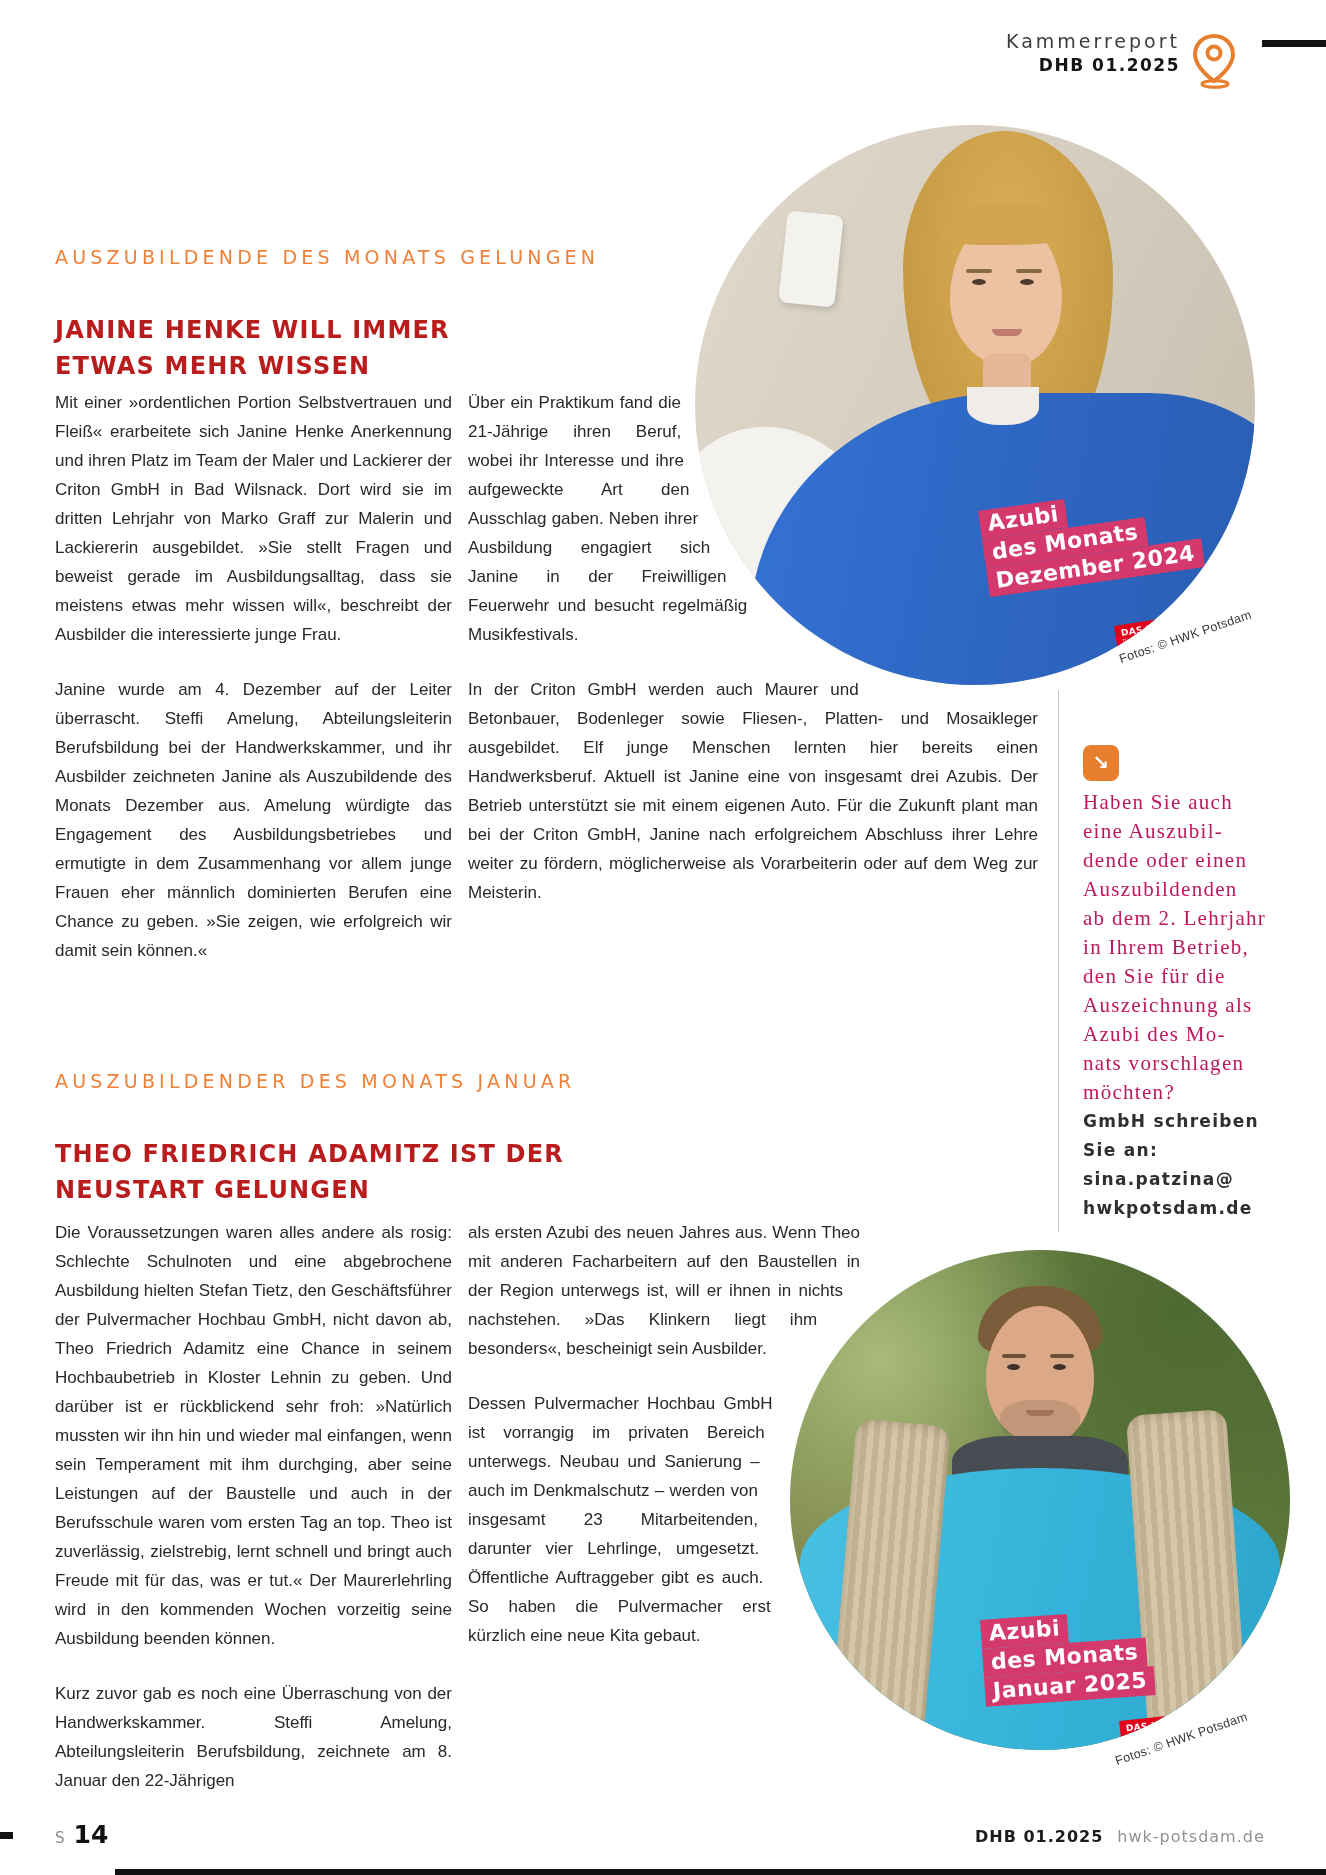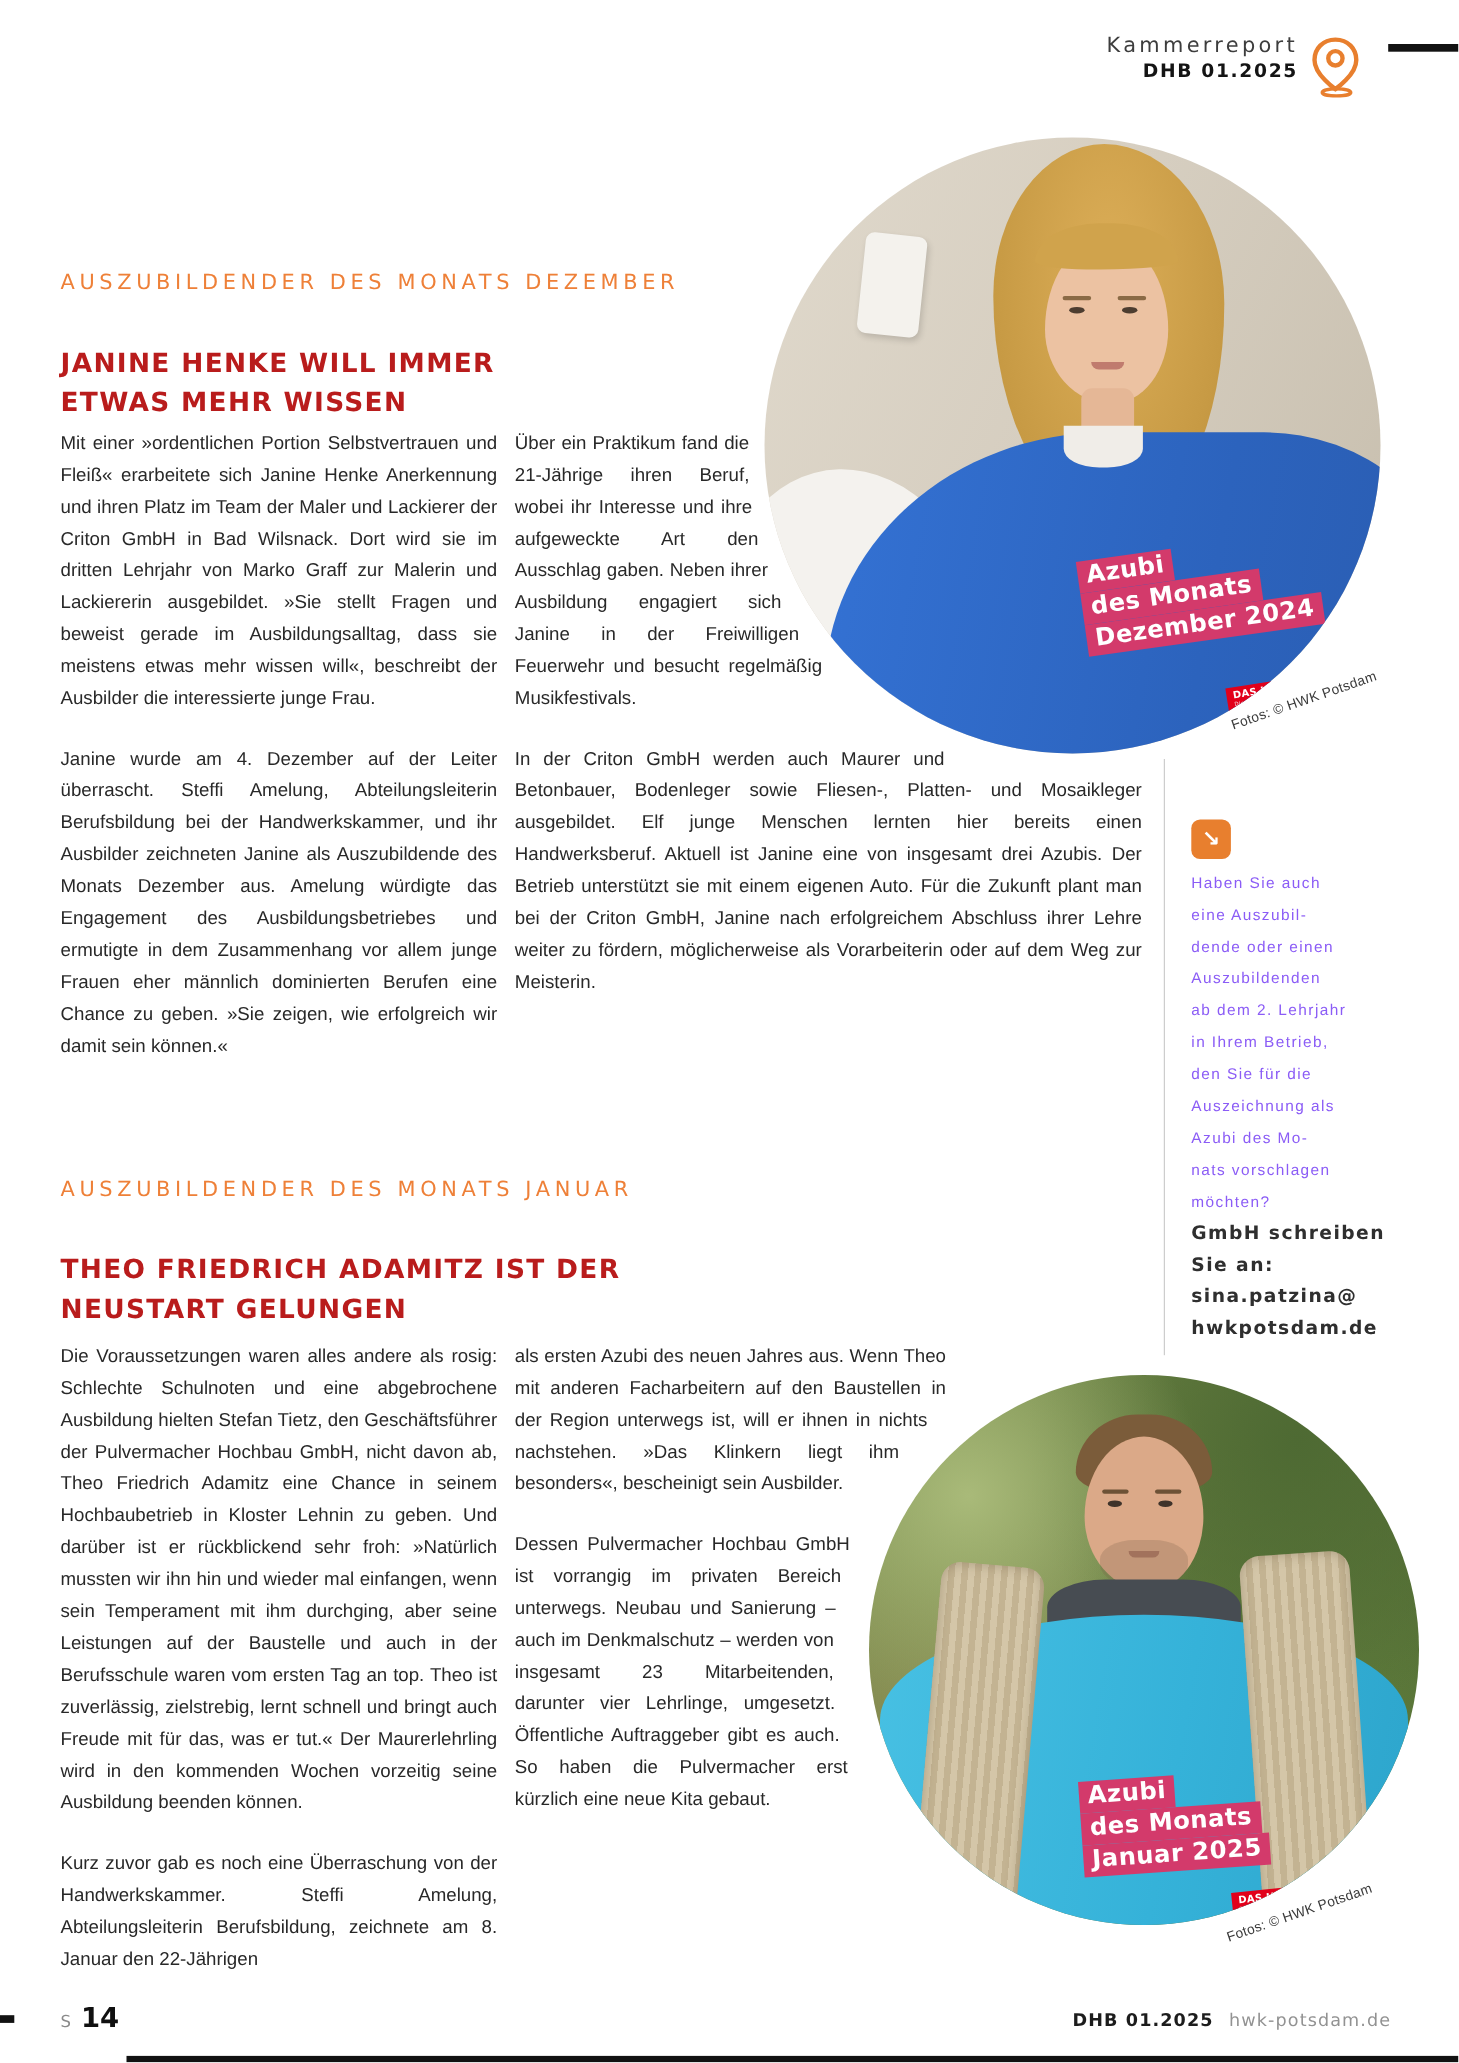--- a/index.html
+++ b/index.html
@@ -28,22 +28,22 @@
          hyphens:auto;-webkit-hyphens:auto;}
   .col p:last-child{margin-bottom:0;}
   .wrap1{float:right;width:570px;height:302px;shape-outside:circle(294px at 507px 17px);}
   .wrap2{float:right;width:392px;height:540px;shape-outside:circle(285px at 575px 290px);}
 
   
   .divider{position:absolute;left:1058px;top:690px;width:1px;height:542px;background:#c8c8c8;}
   .side-icon{position:absolute;left:1083px;top:745px;width:36px;height:36px;background:#E87F2E;
              border-radius:8px;color:#fff;font-size:20px;font-weight:bold;text-align:center;line-height:34px;
              font-family:"DejaVu Sans",sans-serif;}
-  .side-note{position:absolute;left:1083px;top:788px;width:243px;font-family:Liberation Sans, sans-serif;
-             font-size:14px;line-height:29px;letter-spacing:1.3px;color:#8b5cf6;white-space:pre-line;}
+  .side-note{position:absolute;left:1083px;top:788px;width:243px;font-family:Liberation Serif, serif;
+             font-size:21px;line-height:29px;letter-spacing:1.3px;color:#be185d;white-space:pre-line;}
   .side-cta{position:absolute;left:1083px;top:1107px;width:243px;font-family:"DejaVu Sans",sans-serif;
             font-size:17px;line-height:29px;letter-spacing:1.3px;color:#2f2f2f;font-weight:bold;white-space:pre-line;}
 
   
   .photo{position:absolute;border-radius:50%;overflow:hidden;}
   .photo *{position:absolute;}
   .photo1{left:695px;top:125px;width:560px;height:560px;
           background:linear-gradient(115deg,#e0d9cc 0%,#d6cec0 45%,#c6bdac 100%);}
   .p1-disp{left:88px;top:88px;width:56px;height:92px;background:#f4f2ed;border-radius:8px;
            transform:rotate(6deg);box-shadow:2px 3px 6px rgba(0,0,0,.15);}
@@ -121,21 +121,21 @@
     <div class="pub">Kammerreport</div>
     <div class="iss">DHB 01.2025</div>
   </div>
   <svg class="pin" viewBox="0 0 52 56">
     <path d="M26 3 C14.5 3 7 11.5 7 21.5 C7 35 26 48 26 48 C26 48 45 35 45 21.5 C45 11.5 37.5 3 26 3 Z" fill="none" stroke="#E87F2E" stroke-width="4"></path>
     <circle cx="26" cy="20" r="6.5" fill="none" stroke="#E87F2E" stroke-width="4"></circle>
     <ellipse cx="27" cy="51" rx="13" ry="3.2" fill="none" stroke="#E87F2E" stroke-width="3"></ellipse>
   </svg>
   <div class="bar head"></div>
 
-  <div class="kicker" style="top:246px;">AUSZUBILDENDER DES MONATS DEZEMBER</div>
+  <div class="kicker" style="top:246px;">AUSZUBILDENDE DES MONATS GELUNGEN</div>
   <div class="title" style="top:276px;">JANINE HENKE WILL IMMER
 ETWAS MEHR WISSEN</div>
 
   <div class="col" style="left:55px;top:388px;width:397px;">
     <p>Mit einer »ordentlichen Portion Selbstvertrauen und Fleiß« erarbeitete sich Janine Henke Anerkennung und ihren Platz im Team der Maler und Lackierer der Criton GmbH in Bad Wilsnack. Dort wird sie im dritten Lehrjahr von Marko Graff zur Malerin und Lackiererin ausgebildet. »Sie stellt Fragen und beweist gerade im Ausbildungsalltag, dass sie meistens etwas mehr wissen will«, beschreibt der Ausbilder die interessierte junge Frau.</p>
     <p>Janine wurde am 4. Dezember auf der Leiter überrascht. Steffi Amelung, Abteilungsleiterin Berufsbildung bei der Handwerkskammer, und ihr Ausbilder zeichneten Janine als Auszubildende des Monats Dezember aus. Amelung würdigte das Engagement des Ausbildungsbetriebes und ermutigte in dem Zusammenhang vor allem junge Frauen eher männlich dominierten Berufen eine Chance zu geben. »Sie zeigen, wie erfolgreich wir damit sein können.«</p>
   </div>
   <div class="col" style="left:468px;top:388px;width:570px;">
     <div class="wrap1"></div>
     <p>Über ein Praktikum fand die 21-Jährige ihren Beruf, wobei ihr Interesse und ihre aufgeweckte Art den Ausschlag gaben. Neben ihrer Ausbildung engagiert sich Janine in der Freiwilligen Feuerwehr und besucht regelmäßig Musikfestivals.</p>

